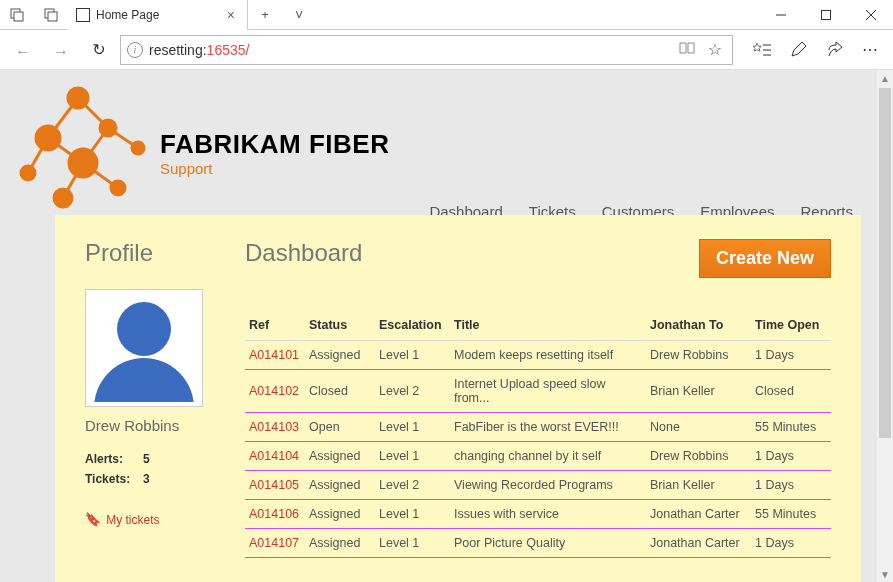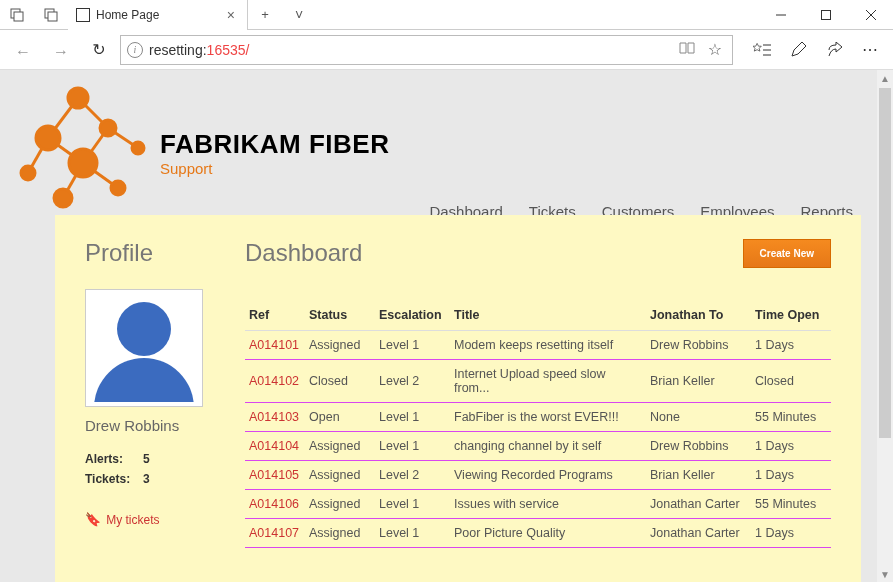--- a/index.html
+++ b/index.html
@@ -52,21 +52,21 @@
   .avatar-body { width:100px; height:70px; border-radius:50px 50px 0 0; background:#3b6bbf; position:absolute; left:4px; top:64px; }
   .user-name { font-size:15px; color:#666; margin-bottom:18px; }
   .stat-row { display:flex; font-size:12px; margin-bottom:6px; }
   .stat-label { font-weight:bold; width:58px; }
   .stat-val { font-weight:bold; }
   .my-links { margin-top:26px; font-size:12px; }
   .my-link { color:#c33; display:flex; align-items:center; gap:5px; }
   .tag-icon { color:#c33; font-size:13px; }
   
   .dash-header { display:flex; justify-content:space-between; align-items:flex-start; margin-bottom:34px; }
-  .btn-create { background:linear-gradient(#f58a1f,#e67817); color:#fff; font-weight:bold; font-size:10px; border:1px solid #d66a00; padding:8px 16px; cursor:pointer; }
+  .btn-create { background:linear-gradient(#f58a1f,#e67817); color:#fff; font-weight:bold; font-size:18px; border:1px solid #d66a00; padding:8px 16px; cursor:pointer; }
   
   table.tickets { width:100%; border-collapse:collapse; font-size:12.5px; }
   table.tickets th { text-align:left; font-weight:bold; color:#333; padding:6px 4px 8px 4px; border-bottom:1px solid #ddd; }
   table.tickets td { padding:7px 4px; border-bottom:1px solid #d946ef; color:#555; }
   table.tickets td.ref { color:#c33; }
 </style>
 </head>
 <body>
 
 <div class="titlebar">

